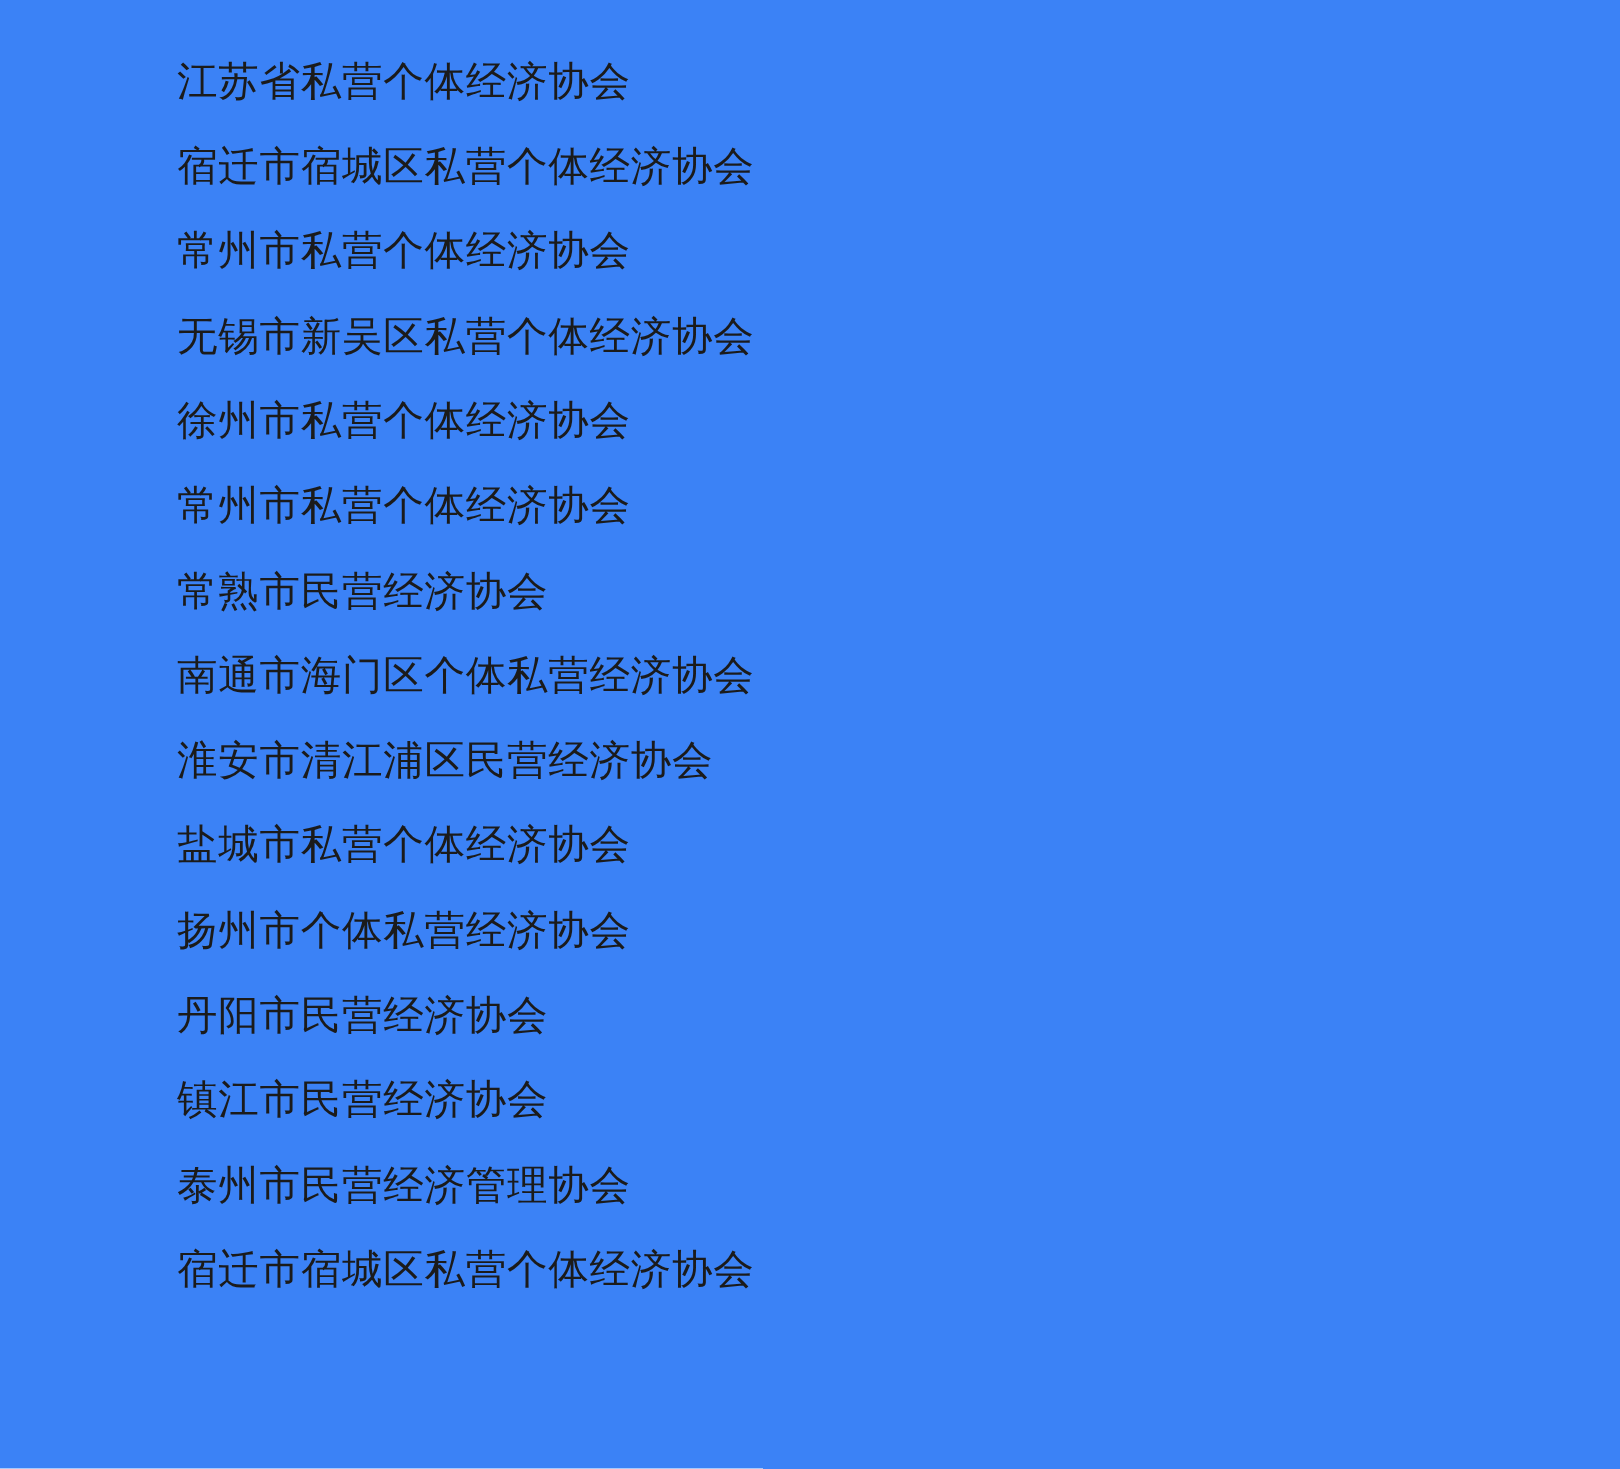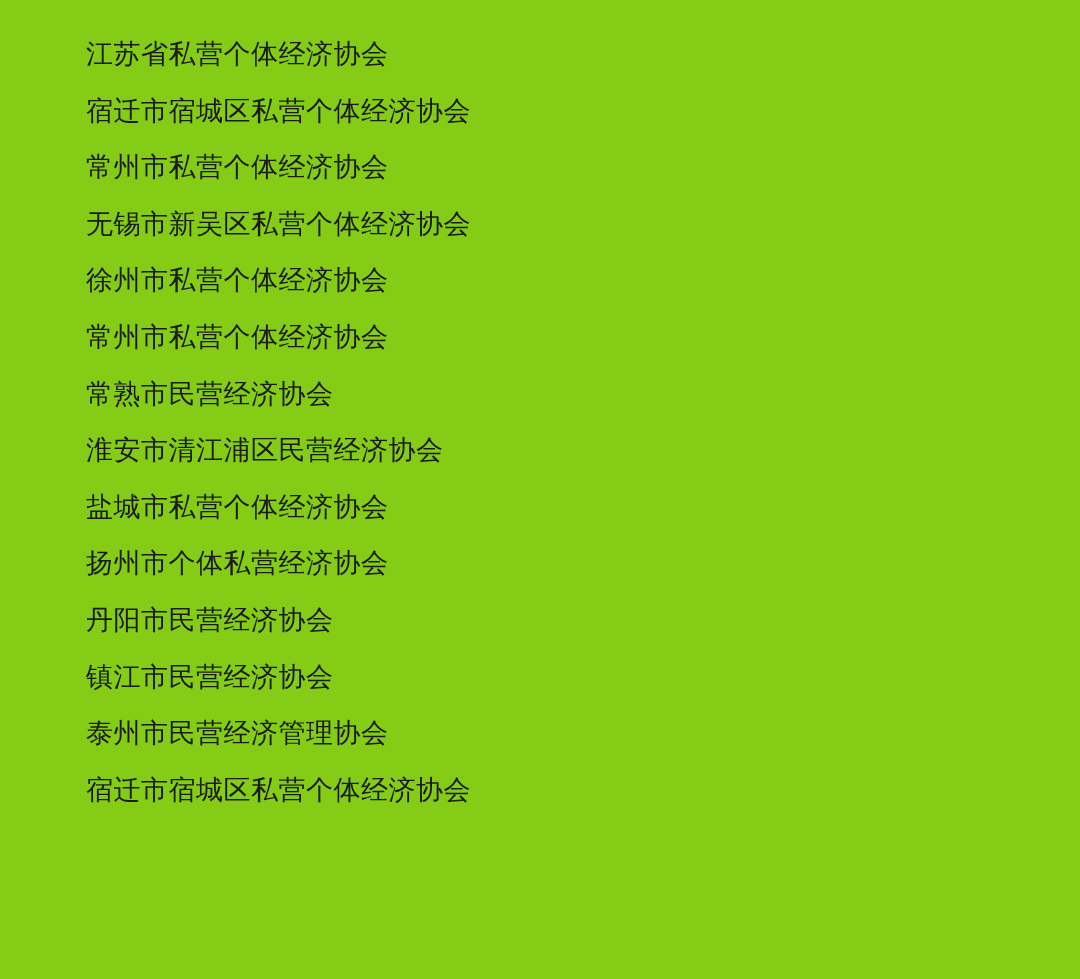--- a/index.html
+++ b/index.html
@@ -11,24 +11,24 @@
     width: 1080px;
     height: 979px;
     font-family: "Liberation Serif", "DejaVu Serif", serif;
     color: #1a1a1a;
     overflow: hidden;
   }
   .page {
     position: relative;
     width: 1080px;
     height: 979px;
-    background: #84cc16;
+    background: #3b82f6;
     box-sizing: border-box;
     padding-top: 26px;
-    padding-left: 86px;
+    padding-left: 118px;
   }
   .org-list {
     list-style: none;
     margin: 0;
     padding: 0;
   }
   .org-item {
     font-size: 27px;
     line-height: 56.6px;
     letter-spacing: 0.5px;
@@ -42,20 +42,21 @@
 
 <div class="page">
   <ul class="org-list">
     <li class="org-item">江苏省私营个体经济协会</li>
     <li class="org-item">宿迁市宿城区私营个体经济协会</li>
     <li class="org-item">常州市私营个体经济协会</li>
     <li class="org-item">无锡市新吴区私营个体经济协会</li>
     <li class="org-item">徐州市私营个体经济协会</li>
     <li class="org-item">常州市私营个体经济协会</li>
     <li class="org-item">常熟市民营经济协会</li>
+    <li class="org-item">南通市海门区个体私营经济协会</li>
     <li class="org-item">淮安市清江浦区民营经济协会</li>
     <li class="org-item">盐城市私营个体经济协会</li>
     <li class="org-item">扬州市个体私营经济协会</li>
     <li class="org-item">丹阳市民营经济协会</li>
     <li class="org-item">镇江市民营经济协会</li>
     <li class="org-item">泰州市民营经济管理协会</li>
     <li class="org-item">宿迁市宿城区私营个体经济协会</li>
   </ul>
 </div>
 

